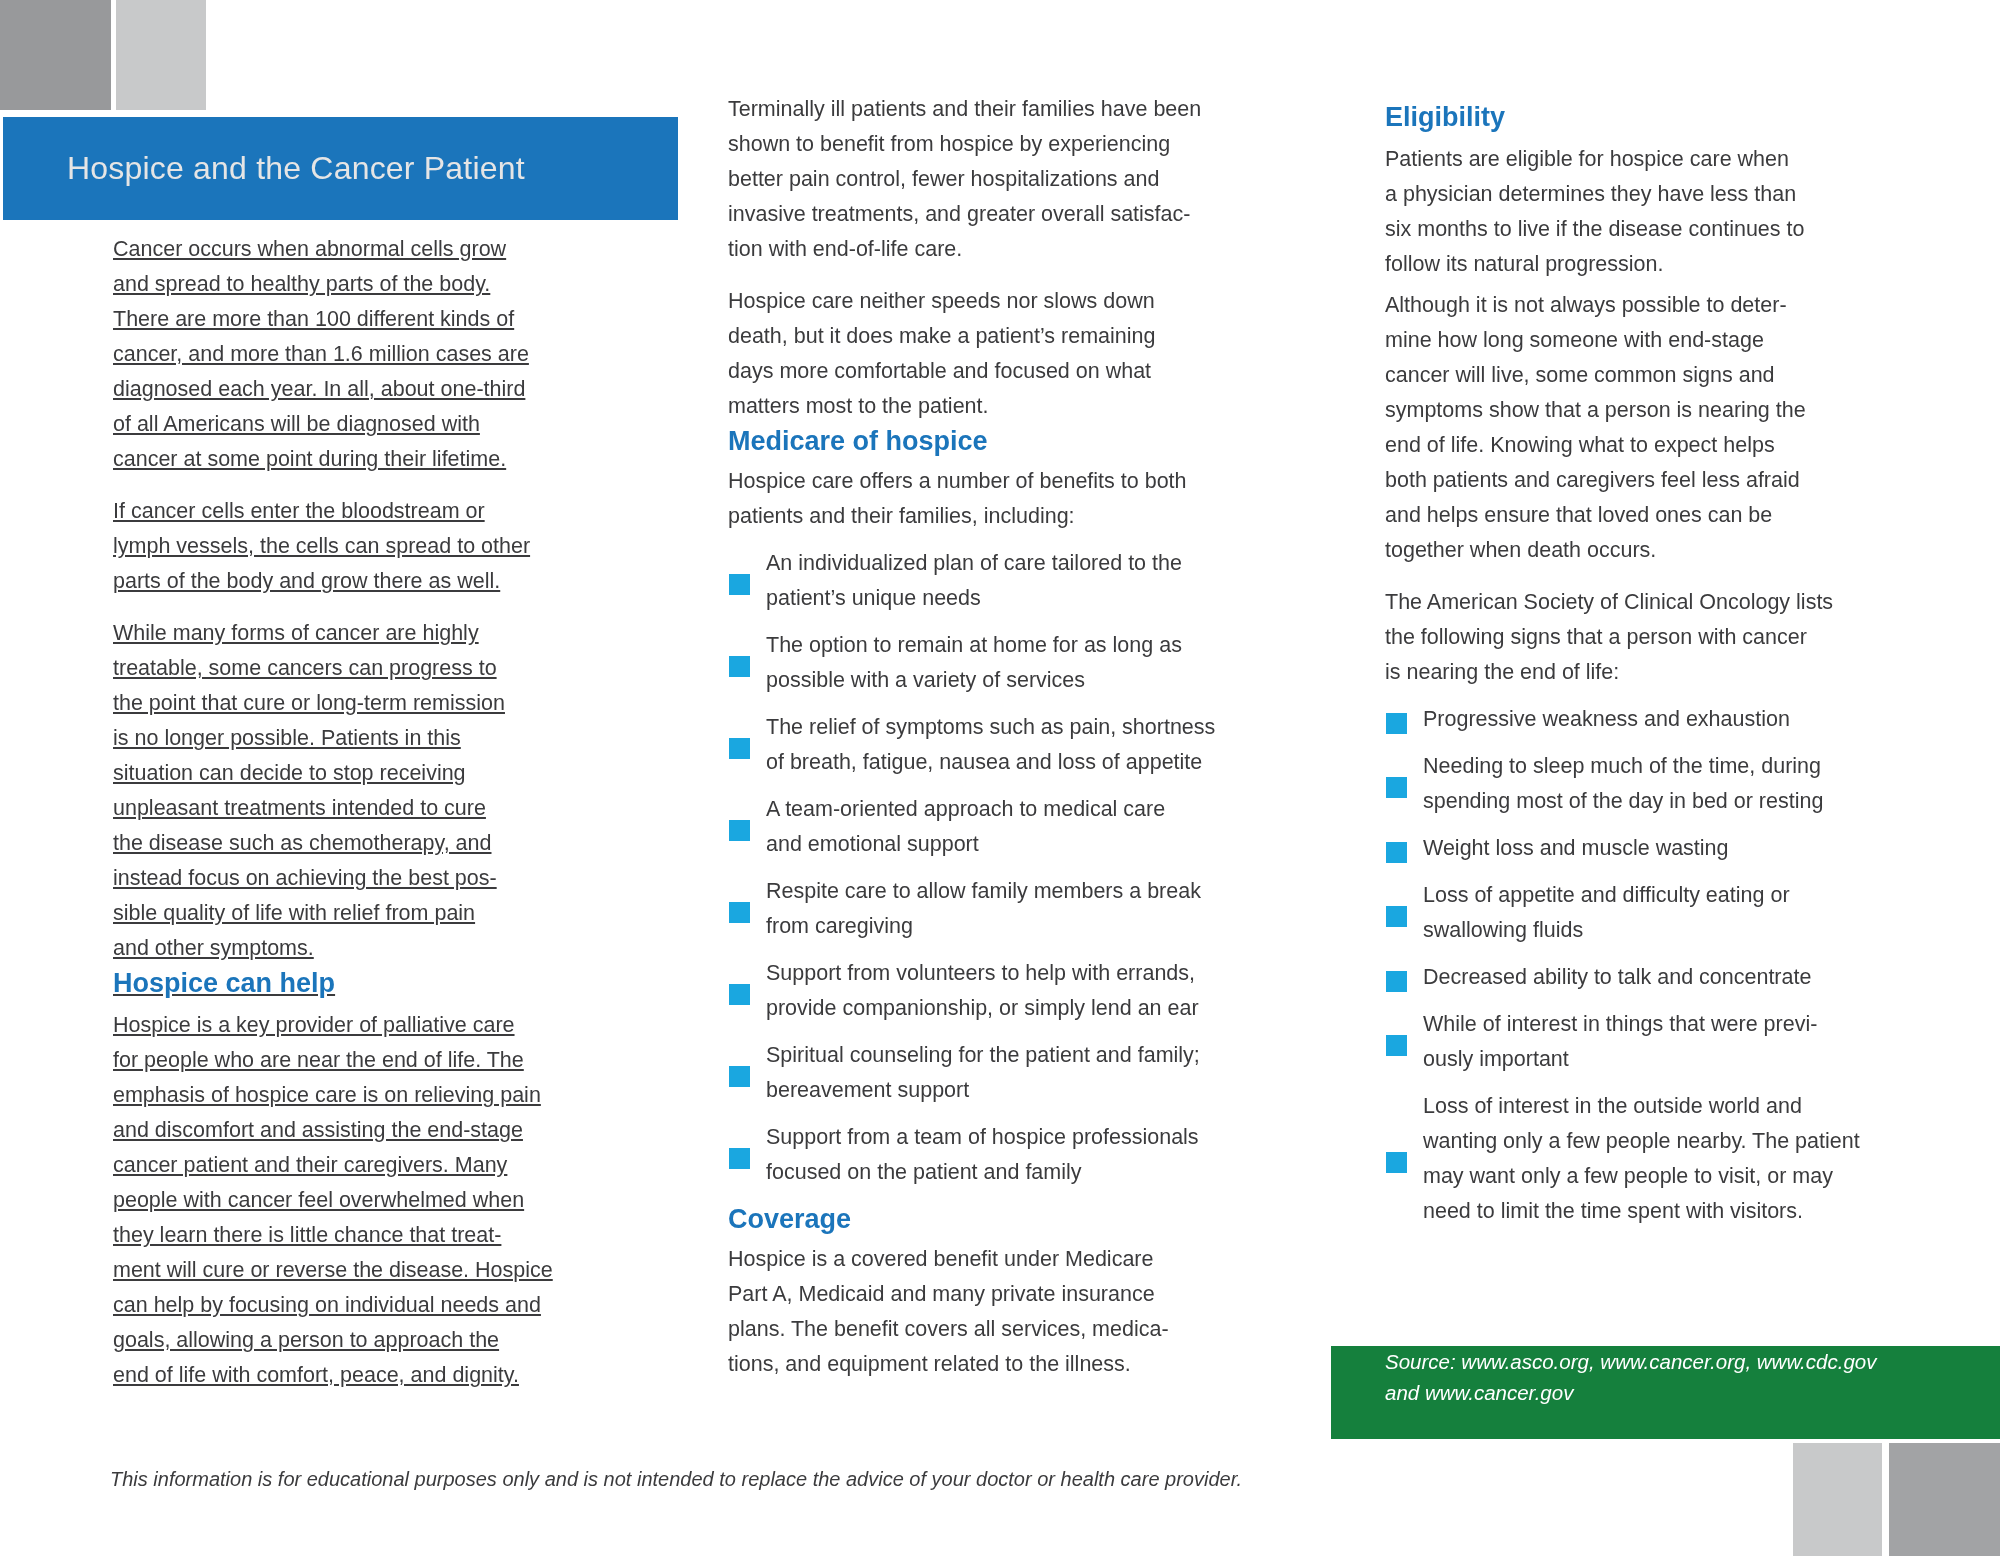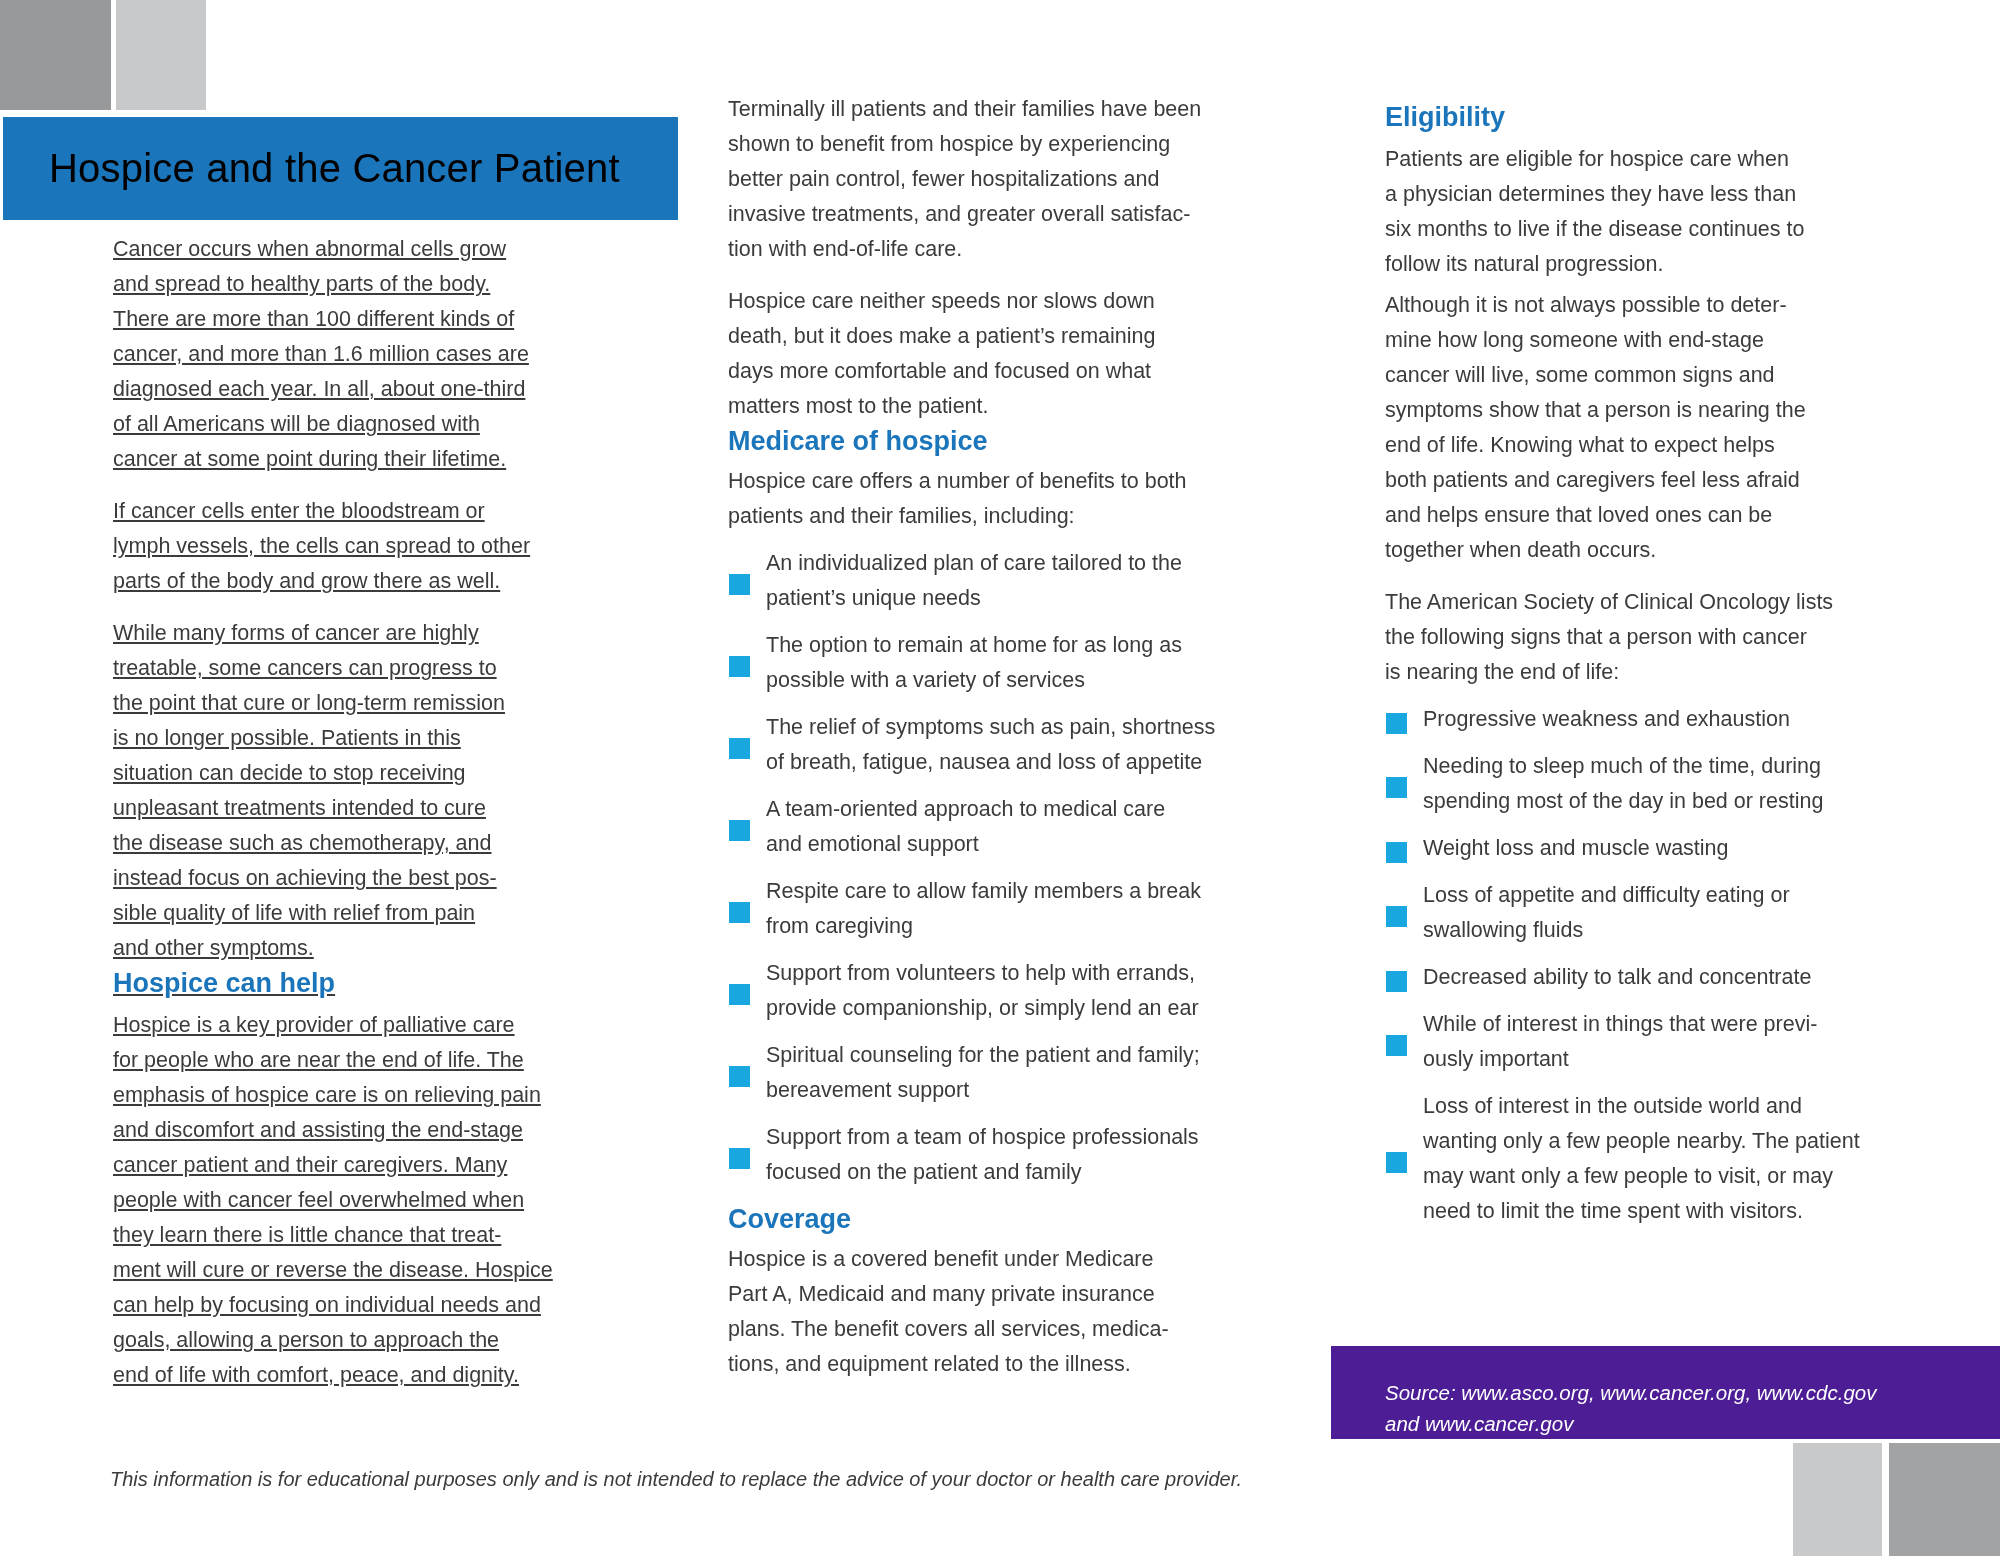--- a/index.html
+++ b/index.html
@@ -12,21 +12,21 @@
   .sq-dark-tl{left:0;top:0;width:111px;height:110px;background:#98999b;}
   .sq-light-tl{left:116px;top:0;width:90px;height:110px;background:#c8c9ca;}
   .sq-light-br{left:1793px;top:1443px;width:89px;height:113px;background:#c8c9ca;}
   .sq-dark-br{left:1889px;top:1443px;width:111px;height:113px;background:#a2a3a5;}
 
   .title-banner{
     position:absolute;left:3px;top:117px;width:675px;height:103px;
     background:#1b75bb;display:flex;align-items:center;
   }
   .title-banner .title{
-    color:#000000;font-size:40px;font-weight:400;padding-left:46px;
+    color:#e5e5e5;font-size:32px;font-weight:400;padding-left:64px;
     letter-spacing:0.2px;
   }
 
   .col{position:absolute;font-size:21.5px;line-height:35px;}
   .col1{left:113px;top:232px;width:560px;text-decoration:underline;}
   .col2{left:728px;top:92px;width:600px;}
   .col3{left:1385px;top:100px;width:610px;}
 
   .lines{white-space:pre-line;}
   .para{margin:0 0 0 0;}
@@ -43,23 +43,23 @@
   }
 
   .bullet{display:flex;align-items:center;margin-bottom:12px;}
   .bullet .marker{
     flex:0 0 auto;width:21px;height:21px;background:#1aa7e0;margin:7px 16px 0 1px;
   }
   .bullet .btext{flex:1 1 auto;}
 
   .source-box{
     position:absolute;left:1331px;top:1346px;width:669px;height:93px;
-    background:#4c1d95;color:#ffffff;font-style:italic;
+    background:#15803d;color:#ffffff;font-style:italic;
     font-size:20.5px;line-height:31px;
-    display:flex;align-items:flex-end;
+    display:flex;align-items:flex-start;
   }
   .source-box .lines{padding-left:54px;}
 
   .footer{
     position:absolute;left:110px;top:1468px;width:1250px;
     font-style:italic;font-size:20px;color:#3b3b3d;
   }
 </style>
 </head>
 <body>

